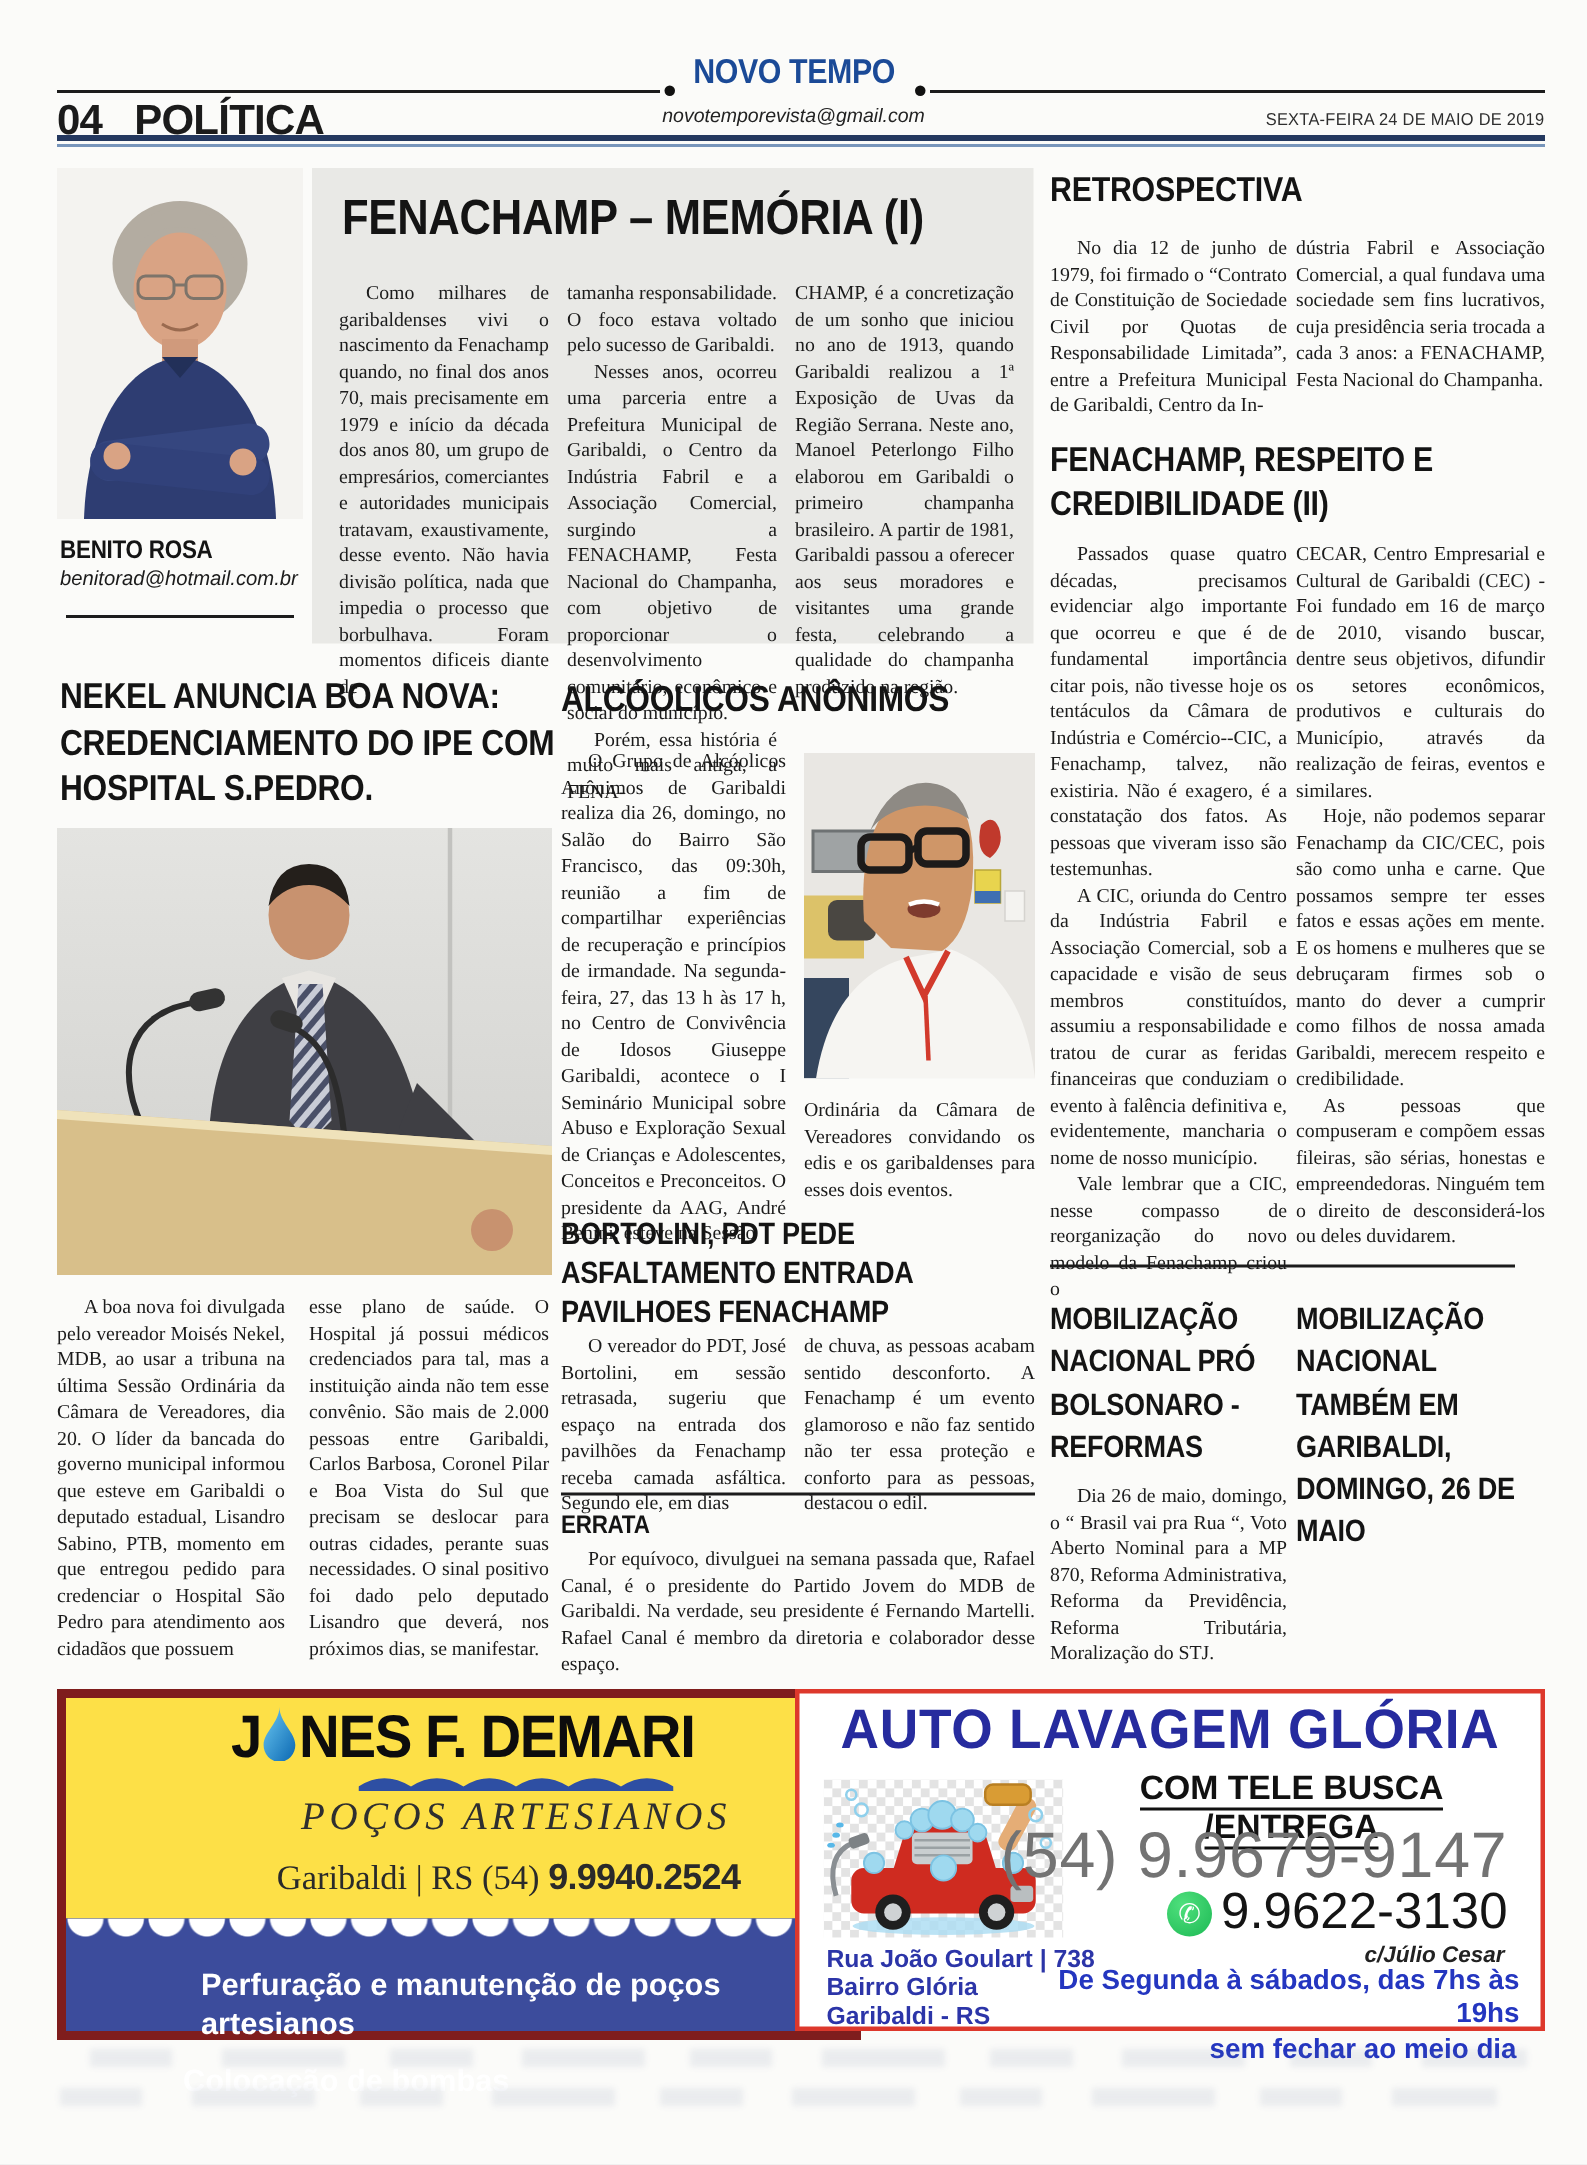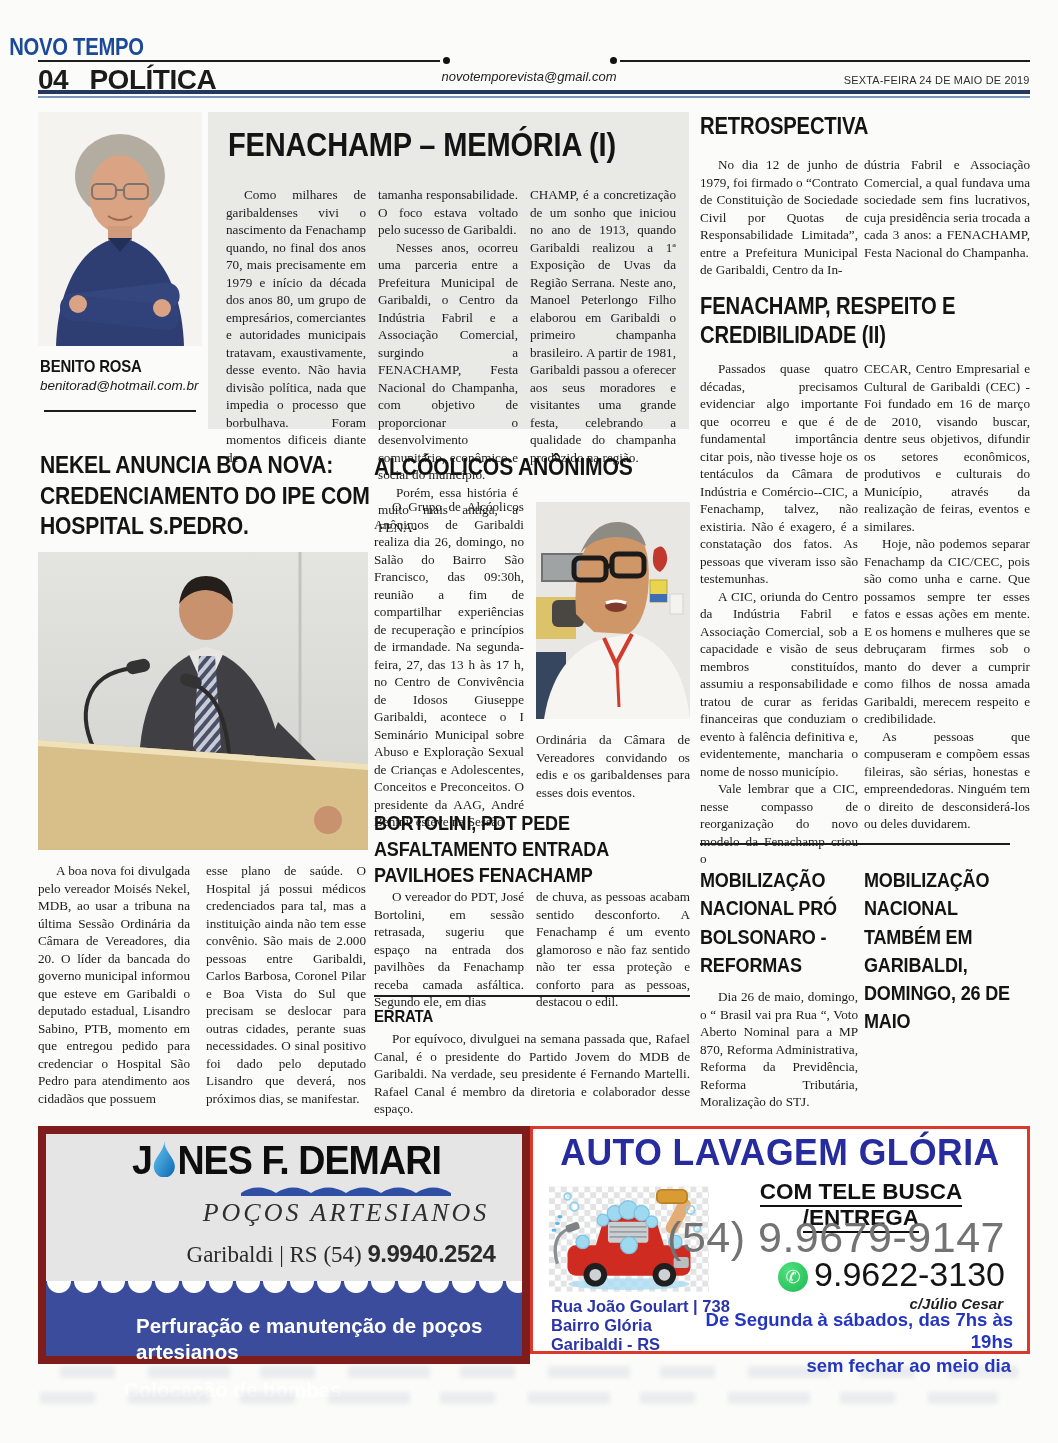--- a/index.html
+++ b/index.html
@@ -15,21 +15,21 @@
   .body{font-size:13.2px;line-height:17.5px;text-align:justify;}
   .body p{margin:0;text-indent:18px;}
   .cont p:first-child{text-indent:0;}
   .dot{width:7px;height:7px;border-radius:50%;background:#111;}
   .thinline{height:2px;background:#1c1c1c;}
   .sans{font-family:"Liberation Sans",sans-serif;}
   
   .photo{overflow:hidden;}
   .photo svg{display:block;}
   
-  .ad-jones{border:8px solid #7f1d1d;background:#e5e5e5;}
+  .ad-jones{border:6px solid #7f1d1d;background:#fde047;padding-left:48px;}
   .ad-gloria{border:3px solid #dd382c;background:#ffffff;}
   .band{position:absolute;left:0;right:0;bottom:0;height:62px;background:#3c4c9c;}
   .scallops{position:absolute;left:0;right:0;bottom:62px;height:13px;
             background-color:#3c4c9c;
             background-image:radial-gradient(circle at 13px 0px,#ffffff 11.5px,#3c4c9c 12.5px);
             background-size:27px 13px;background-repeat:repeat-x;}
   .band p{margin:0;text-indent:0;font-family:"Liberation Sans",sans-serif;font-weight:700;
           color:#ffffff;font-size:20.5px;line-height:26px;}
   .wa{display:inline-block;width:30px;height:30px;border-radius:50%;
       background:radial-gradient(circle at 35% 30%,#4fe07d,#1db954);color:#fff;
@@ -37,21 +37,21 @@
   .ghost{position:absolute;height:12px;opacity:.10;filter:blur(2px);
          background:repeating-linear-gradient(90deg,#5a6b92 0 55px,transparent 55px 88px,#5a6b92 88px 170px,transparent 170px 200px);}
 </style>
 </head>
 <body>
 
 <div class="page">
 
   <div class="abs" style="left:38px;top:60px;width:402px;height:2px;background:#1c1c1c;"></div>
   <div class="abs dot" style="left:443px;top:57px;"></div>
-  <div class="abs" style="left:0;right:0;top:34px;text-align:left;">
+  <div class="abs" style="left:0;right:0;top:34px;text-align:center;">
     <span class="cx sans" style="font-weight:700;font-size:23px;color:#1b4a97;letter-spacing:-.3px;">NOVO TEMPO</span>
   </div>
   <div class="abs dot" style="left:610px;top:57px;"></div>
   <div class="abs" style="left:620px;top:60px;width:410px;height:2px;background:#1c1c1c;"></div>
 
   <div class="abs sans" style="left:0;right:0;top:69px;text-align:center;font-style:italic;font-size:13px;color:#222;">novotemporevista@gmail.com</div>
 
   <div class="abs sans" style="left:38px;top:64px;font-weight:700;font-size:28px;letter-spacing:-.5px;">
     <span>04</span>
     <span style="margin-left:14px;">POLÍTICA</span>

